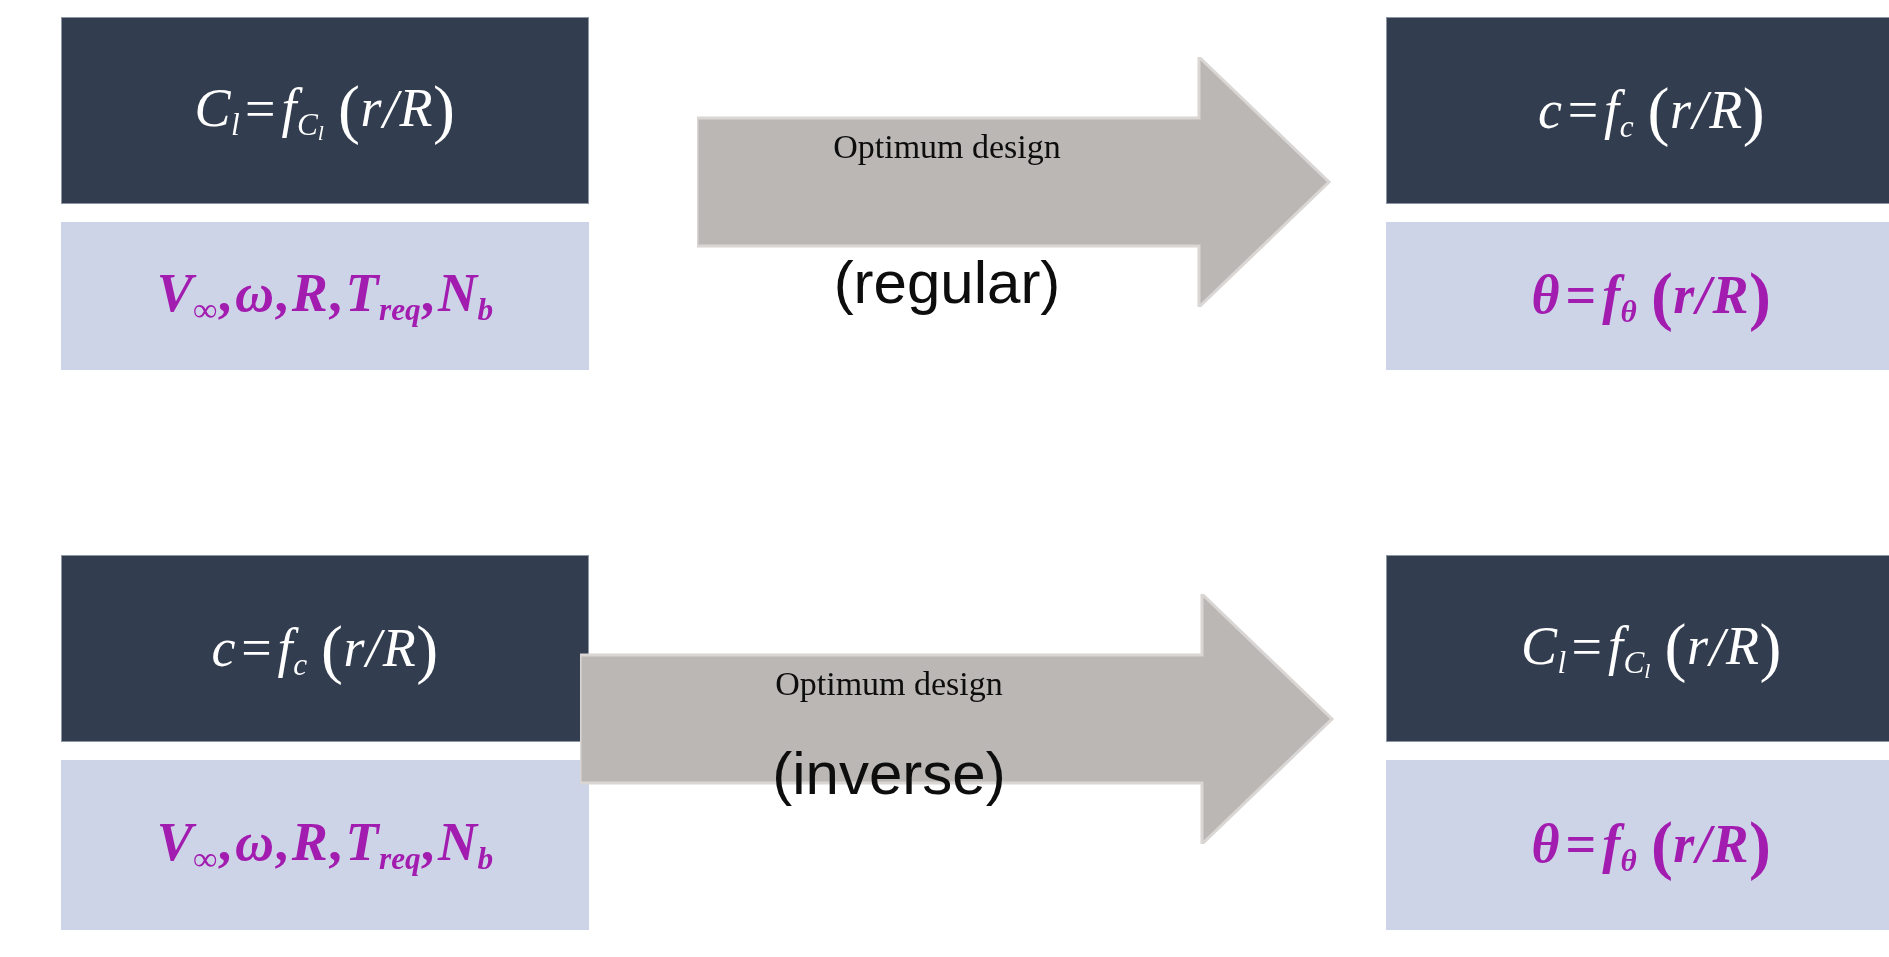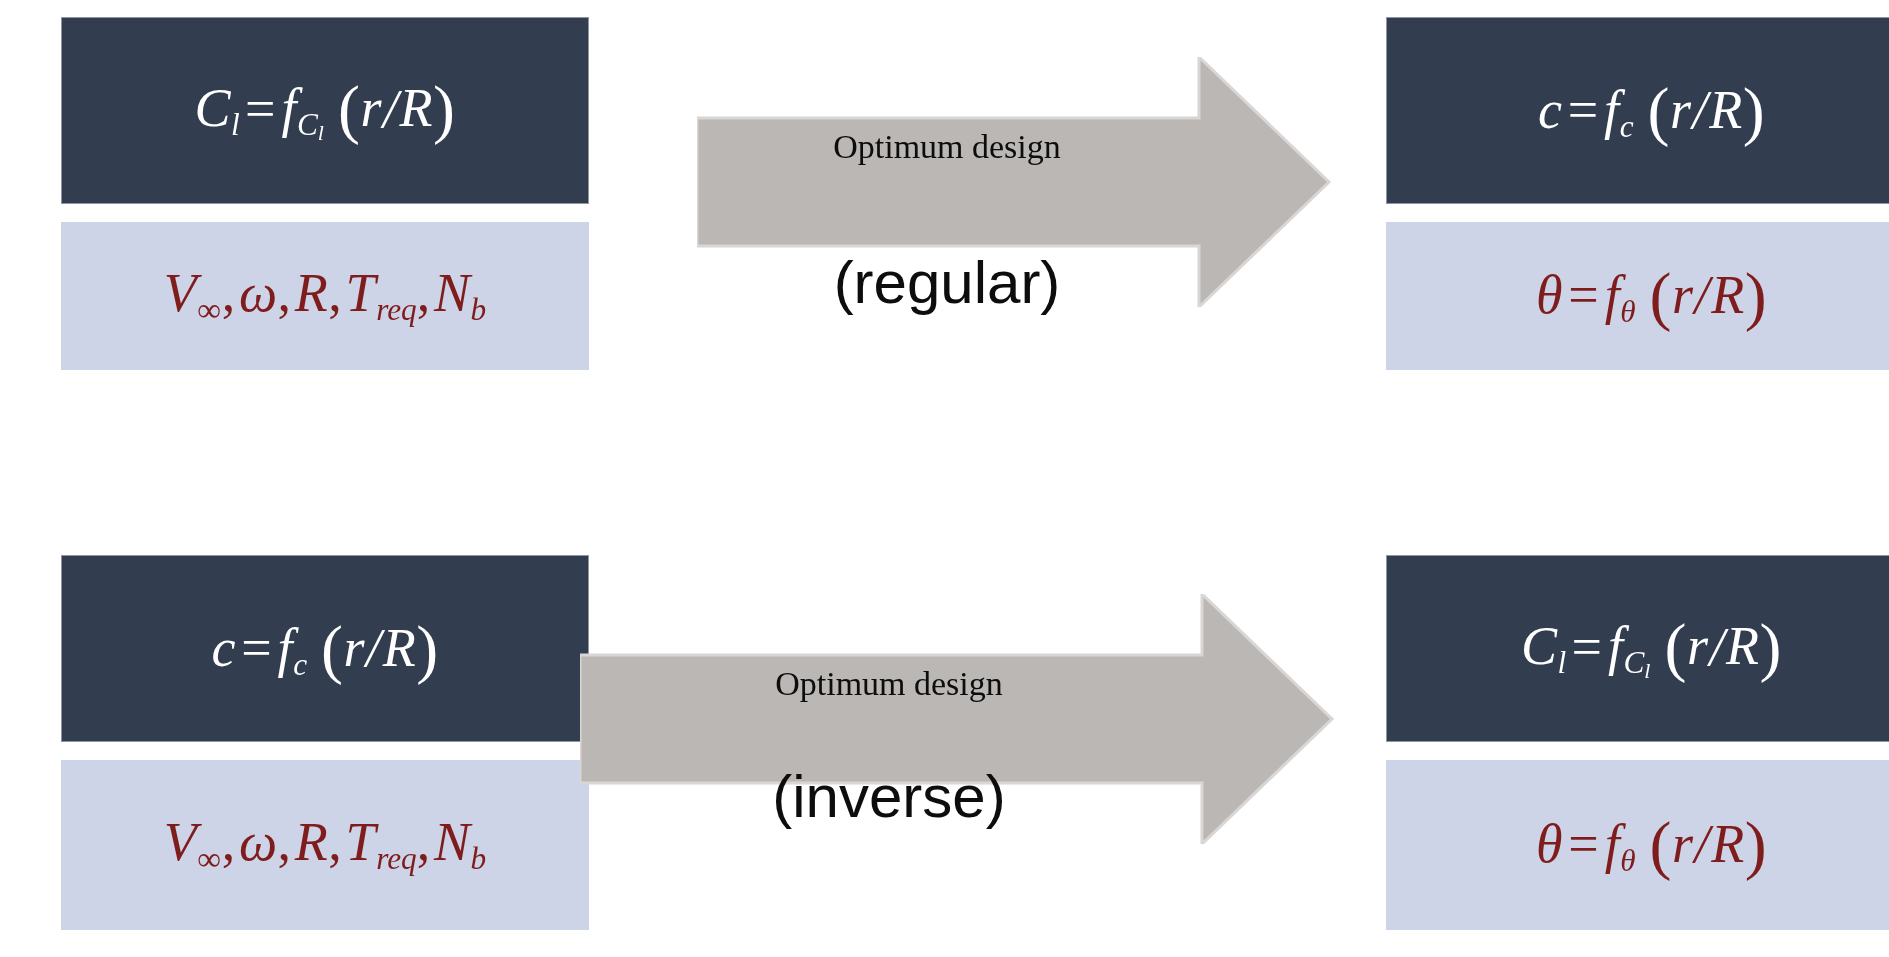--- a/index.html
+++ b/index.html
@@ -25,22 +25,23 @@
     justify-content: center;
     box-sizing: border-box;
   }
   .box.dark {
     background: #323d4f;
     color: #ffffff;
     border: 1px solid #8e96a3;
   }
   .box.light {
     background: #ced4e8;
-    color: #7f1d1d;
+    color: #a21caf;
     border: none;
+    font-weight: bold;
   }
 
   
   .formula {
     font-family: "Liberation Serif", "DejaVu Serif", serif;
     font-style: italic;
     font-size: 54px;
     line-height: 1;
     white-space: nowrap;
     letter-spacing: 0.5px;
@@ -113,21 +114,21 @@
   #box-br-dark   { left: 1342px; top: 555px; width: 531px; height: 187px; }
   #box-br-light  { left: 1342px; top: 760px; width: 531px; height: 170px; }
 
   #arrow-top     { left: 653px;  top: 57px; }
   #arrow-bottom  { left: 536px;  top: 594px; }
 
   #arrow-top-label    { left: 653px;  top: 128px; width: 500px; }
   #arrow-top-sublabel { left: 653px;  top: 248px; width: 500px; }
 
   #arrow-bottom-label    { left: 536px;  top: 665px; width: 618px; }
-  #arrow-bottom-sublabel { left: 536px;  top: 762px; width: 618px; }
+  #arrow-bottom-sublabel { left: 536px;  top: 739px; width: 618px; }
 </style>
 </head>
 <body>
 
 <div id="canvas">
 
   <div class="box dark" id="box-tl-dark">
     <span class="formula" aria-label="C_l = f_{C_l} (r/R)">C<sub>l</sub><span class="eq">=</span>f<sub>C<sub>l</sub></sub>&nbsp;<span class="paren">(</span>r<span class="slash">/</span>R<span class="paren">)</span></span>
   </div>
 

